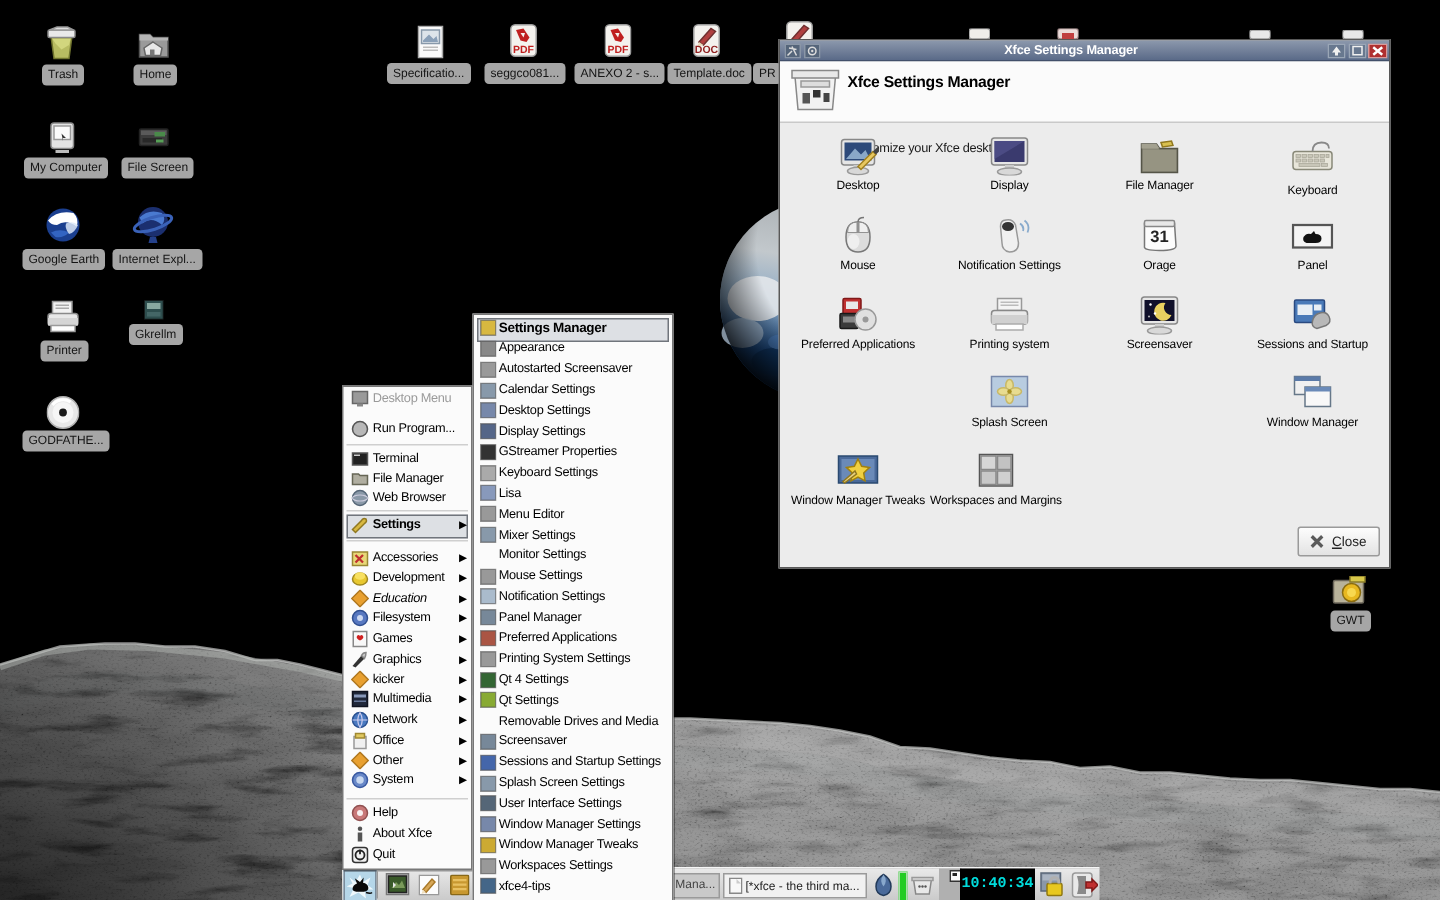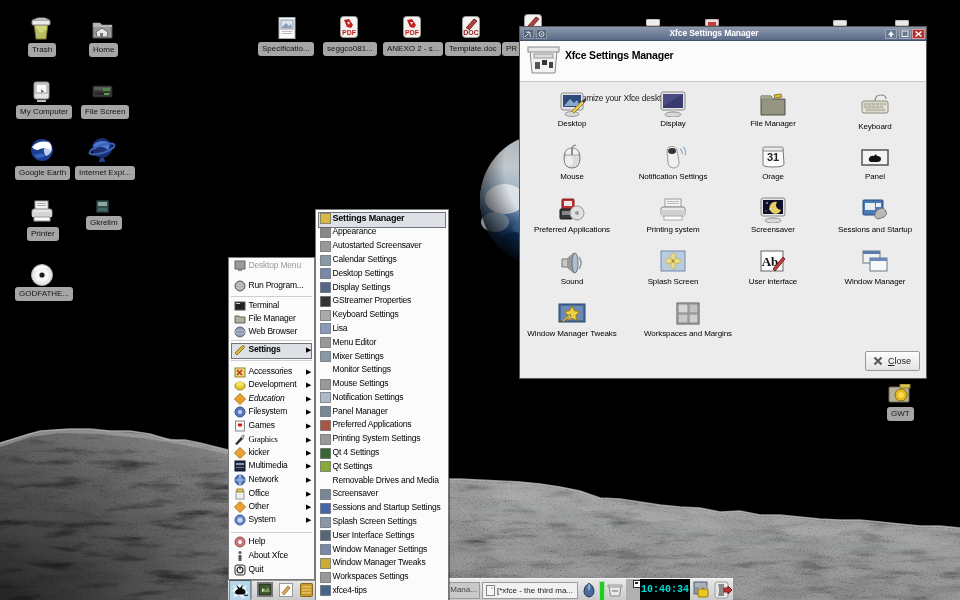--- a/index.html
+++ b/index.html
@@ -409,69 +409,52 @@
     </div>
     <div class="cell" style="left:300px;top:170px">
       <svg width="28" height="26" viewBox="0 0 28 26">
         <rect x="2" y="3" width="20" height="15" rx="1" fill="#4a7ab8" stroke="#2a4a80"></rect>
 <rect x="4" y="6" width="10" height="7" fill="#e8eef4"></rect>
 <rect x="15" y="6" width="5" height="4" fill="#e8eef4"></rect>
 <path d="M18,12 q5,-2 7,2 q2,4 -2,6 l-6,2 q-4,-1 -3,-5 q1,-4 4,-5 Z" fill="#b8b8b8" stroke="#777777"></path>
       </svg>
       <div class="cl" style="margin-top:2px">Sessions and Startup</div>
     </div>
-    <div class="cell" style="left:-3px;top:222px">
-      <svg width="28" height="26" viewBox="0 0 28 26">
-        <path d="M4,10 L9,10 L16,4 L16,24 L9,18 L4,18 Z" fill="#c8c8c8" stroke="#777777"></path>
-<path d="M9,10 L16,4 L16,24 L9,18 Z" fill="#9a9a9a"></path>
-<ellipse cx="17" cy="14" rx="3" ry="10" fill="#b0bece" stroke="#667788"></ellipse>
-<path d="M21,8 Q25,14 21,20" stroke="#8899aa" fill="none" stroke-width="1.5"></path>
-      </svg>
-      <div class="cl" style="margin-top:2px">Sound</div>
-    </div>
     <div class="cell" style="left:98px;top:222px">
       <svg width="28" height="26" viewBox="0 0 28 26">
         <rect x="2" y="2" width="24" height="20" fill="#b8cce0" stroke="#7788aa"></rect>
 <g stroke="#c8b868" fill="#e8dc90">
 <ellipse cx="14" cy="8" rx="2.5" ry="4"></ellipse>
           <ellipse cx="14" cy="16" rx="2.5" ry="4"></ellipse>
 <ellipse cx="10" cy="12" rx="4" ry="2.5"></ellipse>
           <ellipse cx="18" cy="12" rx="4" ry="2.5"></ellipse>
 </g>
 <circle cx="14" cy="12" r="1.5" fill="#a89020"></circle>
       </svg>
       <div class="cl" style="margin-top:2px">Splash Screen</div>
     </div>
-    <div class="cell" style="left:198px;top:222px">
-      <svg width="28" height="26" viewBox="0 0 28 26">
-        <rect x="2" y="2" width="22" height="20" fill="#fcfcfc" stroke="#666666"></rect>
-<text x="11" y="17" font-size="13" font-weight="bold" fill="#111111" text-anchor="middle" font-family="Liberation Serif">Ab</text>
-<path d="M14,20 L24,8 L26,10 L16,22 Z" fill="#c04040" stroke="#802020"></path>
-      </svg>
-      <div class="cl" style="margin-top:2px">User interface</div>
-    </div>
     <div class="cell" style="left:300px;top:222px">
       <svg width="28" height="26" viewBox="0 0 28 26">
         <rect x="2" y="2" width="17" height="12" fill="#f0f0f0" stroke="#667788"></rect>
 <rect x="2" y="2" width="17" height="3" fill="#5a7aa8"></rect>
 <rect x="9" y="9" width="17" height="13" fill="#f8f8f8" stroke="#667788"></rect>
 <rect x="9" y="9" width="17" height="3" fill="#6a8ab8"></rect>
       </svg>
       <div class="cl" style="margin-top:2px">Window Manager</div>
     </div>
     <div class="cell" style="left:-3px;top:274px">
       <svg width="28" height="26" viewBox="0 0 28 26">
         <rect x="1" y="3" width="26" height="18" fill="#4a6a9a" stroke="#2a4a70"></rect>
 <rect x="3" y="5" width="22" height="14" fill="#6a8ab8"></rect>
 <path d="M14,5 L16.4,9.8 L21.7,10.6 L17.8,14.3 L18.7,19.6 L14,17.1 L9.3,19.6 L10.2,14.3 L6.3,10.6 L11.6,9.8 Z" fill="#f0d040" stroke="#a08010"></path>
 <path d="M4,20 L12,13 L13,15 L5,21 Z" fill="#e8d080" stroke="#907820"></path>
       </svg>
       <div class="cl" style="margin-top:2px">Window Manager Tweaks</div>
     </div>
-    <div class="cell" style="left:113px;top:274px">
+    <div class="cell" style="left:89px;top:274px">
       <svg width="28" height="26" viewBox="0 0 28 26">
         <rect x="3" y="2" width="22" height="21" fill="#cccccc" stroke="#555555"></rect>
 <rect x="4" y="3" width="10" height="9" fill="#d6d6d6" stroke="#888888"></rect>
 <rect x="15" y="3" width="9" height="9" fill="#c2c2c2" stroke="#888888"></rect>
 <rect x="4" y="13" width="10" height="9" fill="#c8c8c8" stroke="#888888"></rect>
 <rect x="15" y="13" width="9" height="9" fill="#d0d0d0" stroke="#888888"></rect>
       </svg>
       <div class="cl" style="margin-top:2px">Workspaces and Margins</div>
     </div>
   <div id="closebtn"><svg style="position:absolute;left:7px;top:4px" width="10" height="10" viewBox="0 0 10 10">
@@ -557,21 +540,21 @@
         <path d="M6,4 q1,-1.5 2,0 q1,1.5 -2,3 q-3,-1.5 -2,-3 q1,-1.5 2,0 Z" fill="#d02020"></path>
       </svg>
       <span class="tx" style="color:#000;">Games</span>
       <span class="abs" style="left:77px;top:2px;font-size:7px">▶</span>
     </div>
     <div class="mi" style="left:0;top:176px;width:85px">
       <svg class="abs" style="left:5px;top:0" width="12" height="12">
         <path d="M1,10 L7,3 L9,5 L3,11 Z" fill="#333333"></path>
         <path d="M7,3 Q8,1 10,1 Q10,3 9,5 Z" fill="#cccccc" stroke="#888888"></path>
       </svg>
-      <span class="tx" style="color:#000;font-family:Liberation Serif, serif;">Graphics</span>
+      <span class="tx" style="color:#000;">Graphics</span>
       <span class="abs" style="left:77px;top:2px;font-size:7px">▶</span>
     </div>
     <div class="mi" style="left:0;top:189px;width:85px">
       <svg class="abs" style="left:5px;top:0" width="12" height="12">
         <path d="M6,0.5 L11.5,6 L6,11.5 L0.5,6 Z" fill="#e8a030" stroke="#b07820"></path>
       </svg>
       <span class="tx" style="color:#000;">kicker</span>
       <span class="abs" style="left:77px;top:2px;font-size:7px">▶</span>
     </div>
     <div class="mi" style="left:0;top:202px;width:85px">

